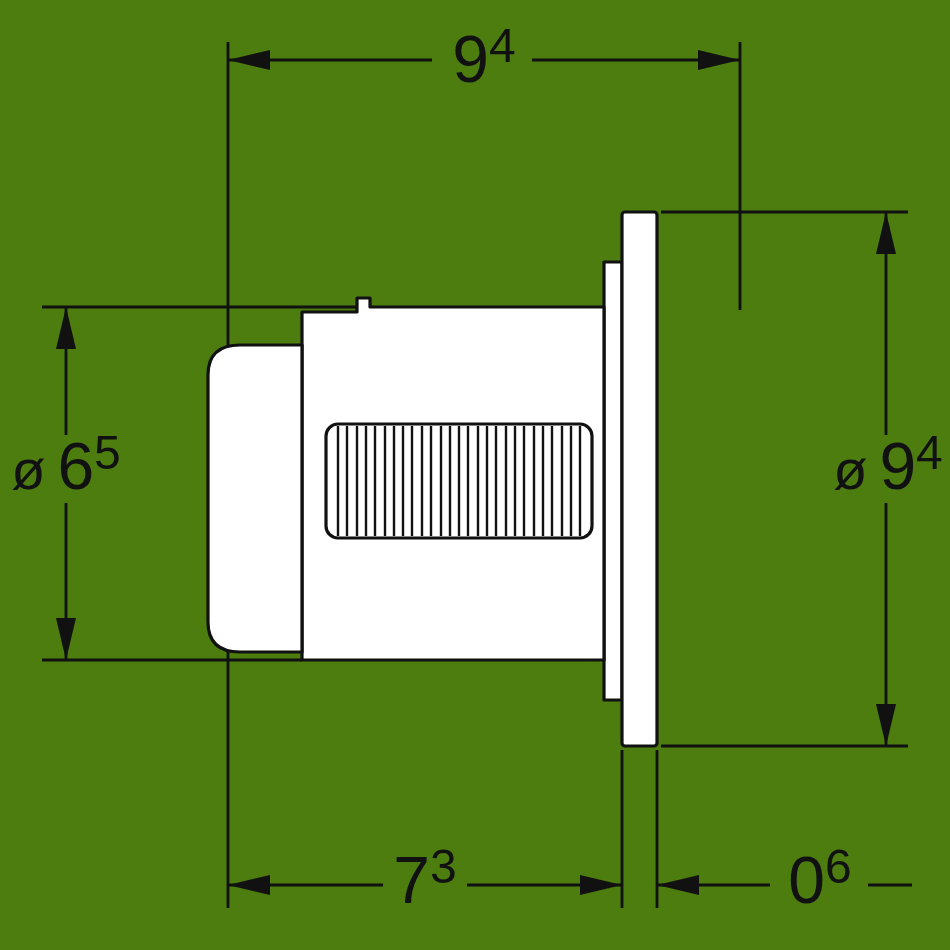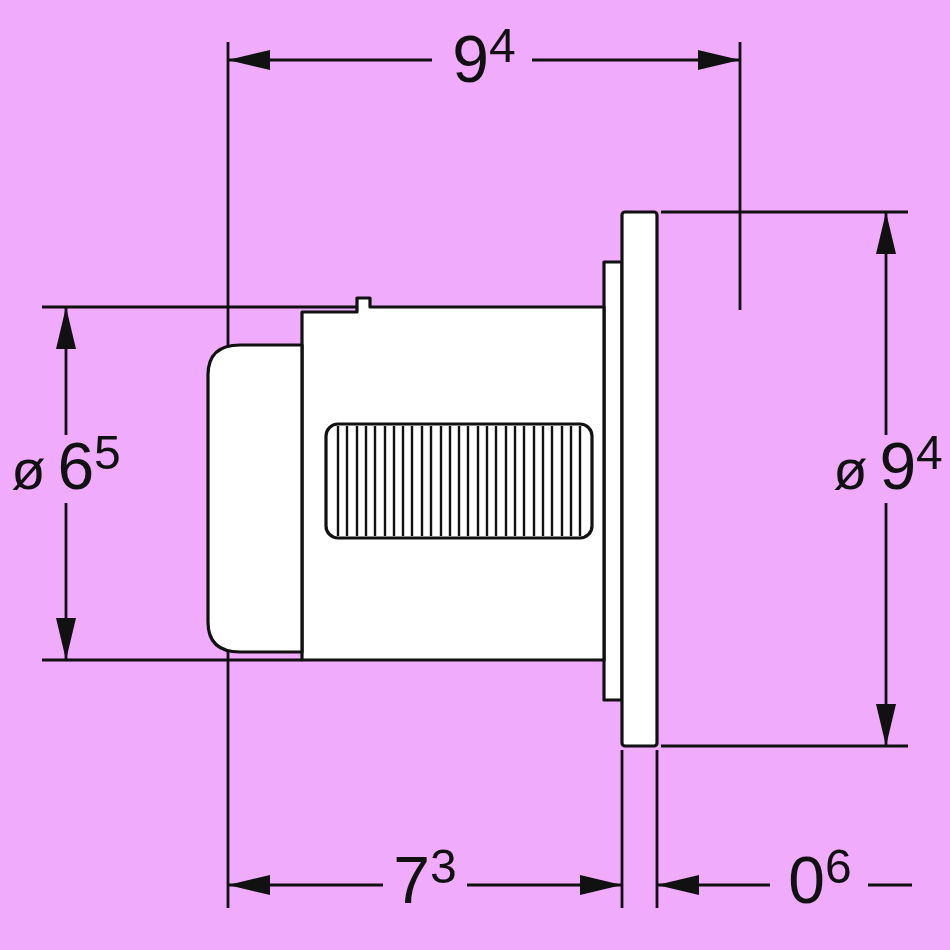--- a/index.html
+++ b/index.html
@@ -4,21 +4,21 @@
 <style>
   html, body {
     margin: 0;
     padding: 0;
     background: #ffffff;
   }
   .canvas {
     position: relative;
     width: 950px;
     height: 950px;
-    background: #f0abfc;
+    background: #4d7c0f;
     overflow: hidden;
   }
   svg { display: block; }
   .part-line {
     fill: #ffffff;
     stroke: #111111;
     stroke-width: 3.2;
     stroke-linejoin: round;
   }
   .rib-lines {

